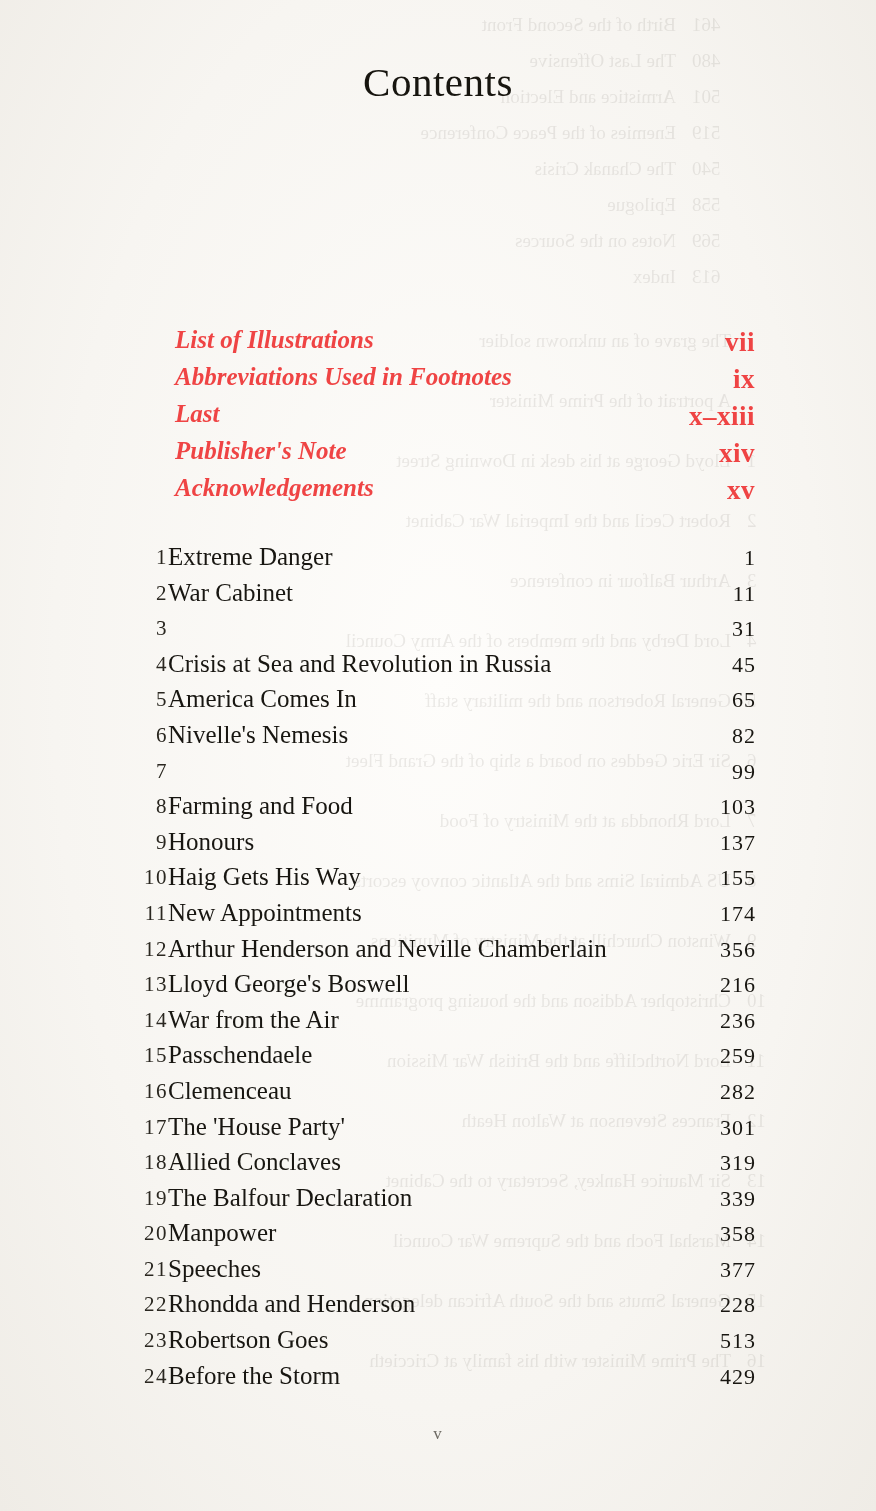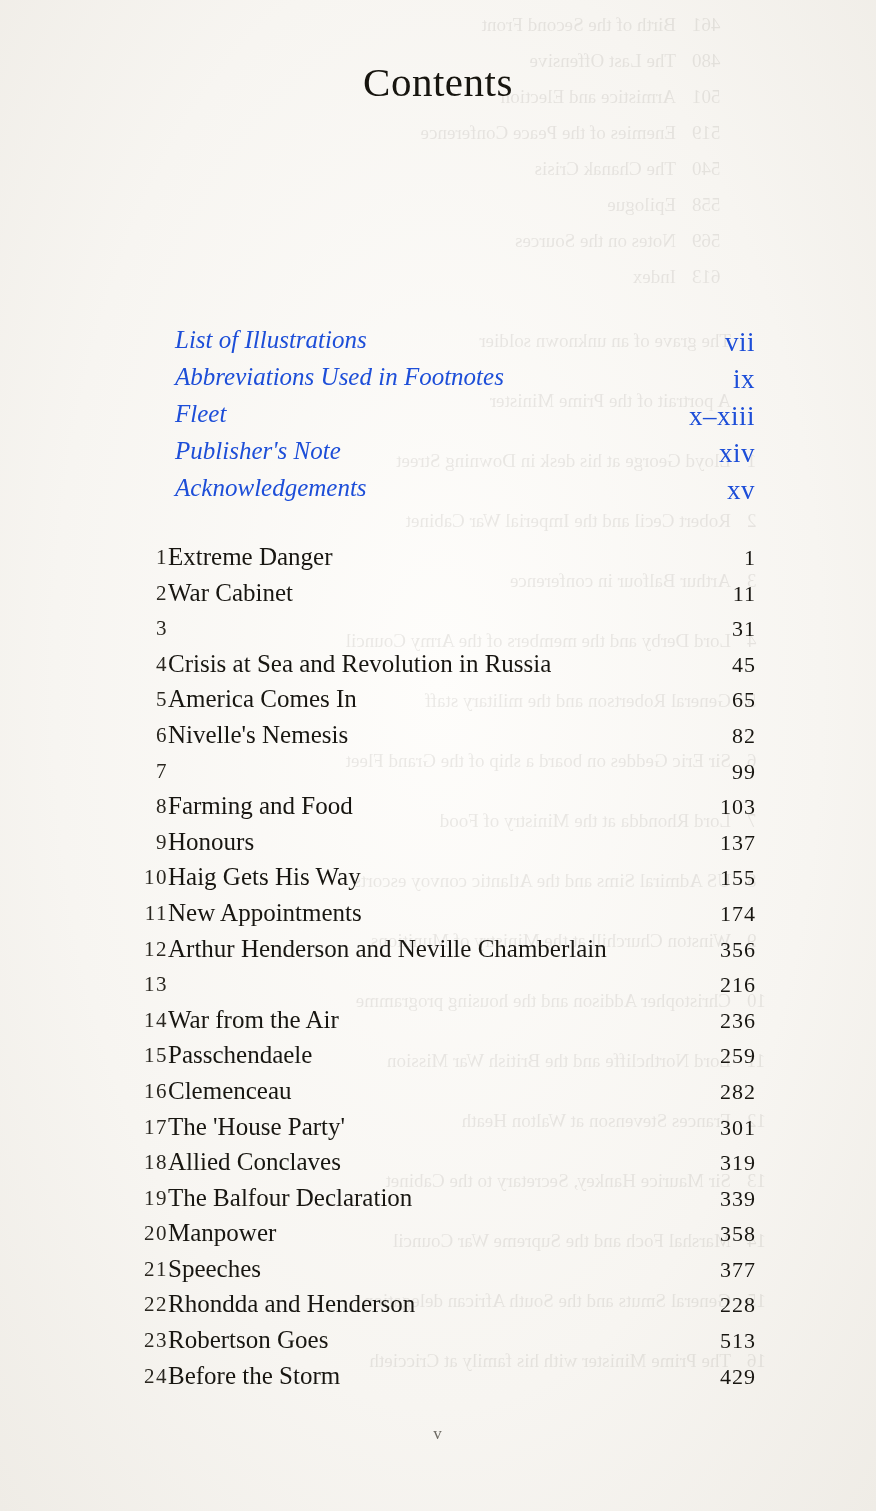--- a/index.html
+++ b/index.html
@@ -62,21 +62,22 @@
     position: absolute;
     left: 175px;
     top: 326px;
     width: 580px;
   }
   .fm-row {
     position: relative;
     height: 37px;
     font-size: 25px;
     font-style: italic;
-    color: #1d4ed8;
+    color: #ef4444;
+    font-weight: bold;
   }
   .fm-label {
     position: absolute;
     left: 0;
     top: 0;
   }
   .fm-page {
     position: absolute;
     right: 0;
     top: 1px;
@@ -253,21 +254,21 @@
 <div class="front-matter" id="front-matter">
     <div class="fm-row">
       <span class="fm-label">List of Illustrations</span>
       <span class="fm-page">vii</span>
     </div>
     <div class="fm-row">
       <span class="fm-label">Abbreviations Used in Footnotes</span>
       <span class="fm-page">ix</span>
     </div>
     <div class="fm-row">
-      <span class="fm-label">Fleet</span>
+      <span class="fm-label">Last</span>
       <span class="fm-page">x–xiii</span>
     </div>
     <div class="fm-row">
       <span class="fm-label">Publisher's Note</span>
       <span class="fm-page">xiv</span>
     </div>
     <div class="fm-row">
       <span class="fm-label">Acknowledgements</span>
       <span class="fm-page">xv</span>
     </div>
@@ -327,20 +328,21 @@
       <span class="ch-title">New Appointments</span>
       <span class="ch-page">174</span>
     </div>
     <div class="ch-row">
       <span class="ch-num">12</span>
       <span class="ch-title">Arthur Henderson and Neville Chamberlain</span>
       <span class="ch-page">356</span>
     </div>
     <div class="ch-row">
       <span class="ch-num">13</span>
+      <span class="ch-title">Lloyd George's Boswell</span>
       <span class="ch-page">216</span>
     </div>
     <div class="ch-row">
       <span class="ch-num">14</span>
       <span class="ch-title">War from the Air</span>
       <span class="ch-page">236</span>
     </div>
     <div class="ch-row">
       <span class="ch-num">15</span>
       <span class="ch-title">Passchendaele</span>

